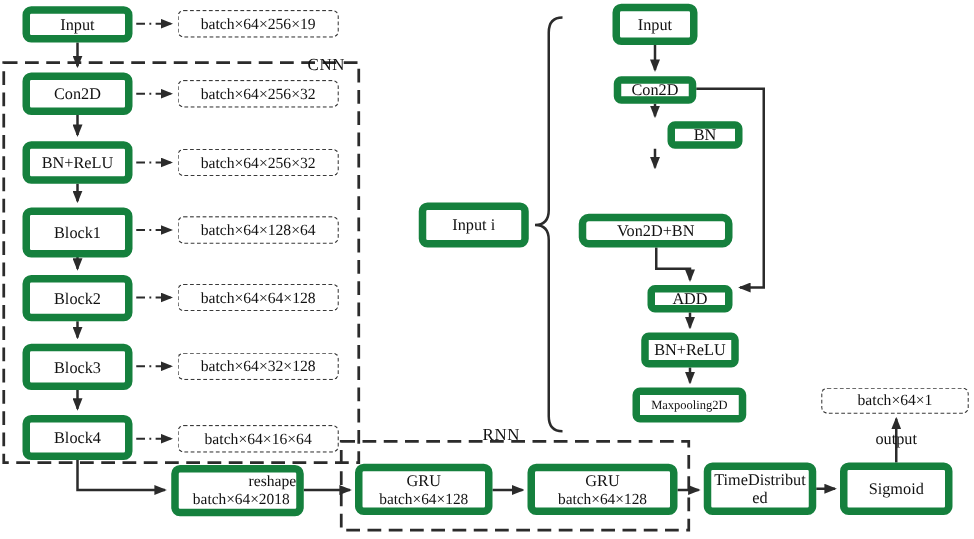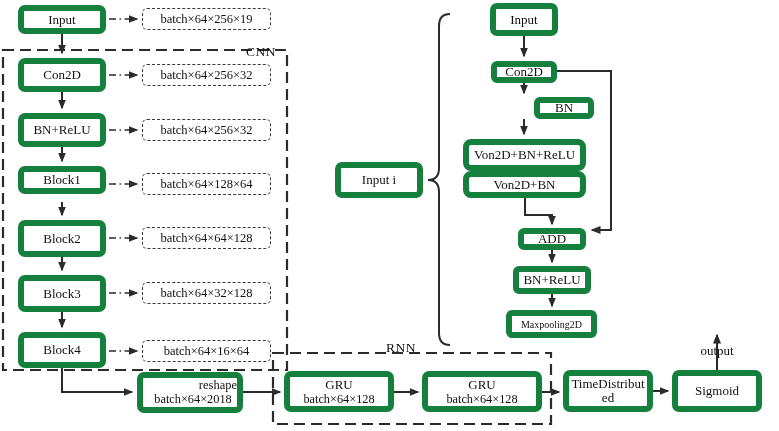--- a/index.html
+++ b/index.html
@@ -80,38 +80,37 @@
 
   <div class="box" style="left:18px;top:5px;width:88px;height:29px;">Input</div>
   <div class="dashedbox" style="left:142px;top:8px;width:129px;height:22px;">batch×64×256×19</div>
 
   <div class="box" style="left:18px;top:58px;width:88px;height:34px;">Con2D</div>
   <div class="dashedbox" style="left:142px;top:64px;width:129px;height:22px;">batch×64×256×32</div>
 
   <div class="box" style="left:18px;top:113px;width:88px;height:34px;">BN+ReLU</div>
   <div class="dashedbox" style="left:142px;top:119px;width:129px;height:22px;">batch×64×256×32</div>
 
-  <div class="box" style="left:18px;top:166px;width:88px;height:28px;">Block1</div>
+  <div class="box" style="left:18px;top:166px;width:88px;height:40px;">Block1</div>
   <div class="dashedbox" style="left:142px;top:173px;width:129px;height:22px;">batch×64×128×64</div>
 
   <div class="box" style="left:18px;top:220px;width:88px;height:37px;">Block2</div>
   <div class="dashedbox" style="left:142px;top:227px;width:129px;height:22px;">batch×64×64×128</div>
 
   <div class="box" style="left:18px;top:275px;width:88px;height:37px;">Block3</div>
   <div class="dashedbox" style="left:142px;top:282px;width:129px;height:22px;">batch×64×32×128</div>
 
   <div class="box" style="left:18px;top:332px;width:88px;height:36px;">Block4</div>
   <div class="dashedbox" style="left:142px;top:340px;width:129px;height:22px;">batch×64×16×64</div>
 
   <div class="box" style="left:335px;top:162px;width:88px;height:36px;">Input i</div>
 
   <div class="box" style="left:490px;top:3px;width:68px;height:33px;">Input</div>
   <div class="box" style="left:491px;top:61px;width:66px;height:22px;border-radius:6px;">Con2D</div>
   <div class="box" style="left:494px;top:97px;width:60px;height:22px;border-radius:6px;margin-left:40px;">BN</div>
-  <div class="box" style="left:463px;top:139px;width:123px;height:32px;border-radius:8px;">Von2D+BN+ReLU</div>
   <div class="box" style="left:463px;top:171px;width:123px;height:27px;border-radius:8px;">Von2D+BN</div>
   <div class="box" style="left:518px;top:228px;width:68px;height:22px;border-radius:6px;">ADD</div>
   <div class="box" style="left:513px;top:266px;width:78px;height:28px;border-radius:6px;">BN+ReLU</div>
   <div class="box" style="left:506px;top:310px;width:91px;height:28px;border-radius:6px;padding:0 6px;">
     <div class="wrapall" style="width:76px;font-size:10px;">Maxpooling2D</div>
   </div>
 
   <div class="box tight" style="left:137px;top:372px;width:106px;height:41px;align-items:flex-end;">
     <div style="font-size:12.5px;line-height:1.1;">reshape</div>
     <div class="wrapall" style="width:88px;">batch×64×2018</div>
@@ -126,15 +125,16 @@
     <div>GRU</div>
     <div class="sub">batch×64×128</div>
   </div>
 
   <div class="box" style="left:672px;top:370px;width:90px;height:42px;">Sigmoid</div>
 
   <div class="box" style="left:563px;top:370px;width:90px;height:42px;padding:0 6px;">
     <div class="wrapall" style="width:76px;font-size:13px;">TimeDistributed</div>
   </div>
 
+  <div class="dashedbox" style="left:657px;top:310px;width:118px;height:21px;">batch×64×1</div>
   <div class="freelabel" style="left:687px;top:343px;width:60px;">output</div>
 
 </div>
 
 </body></html>

